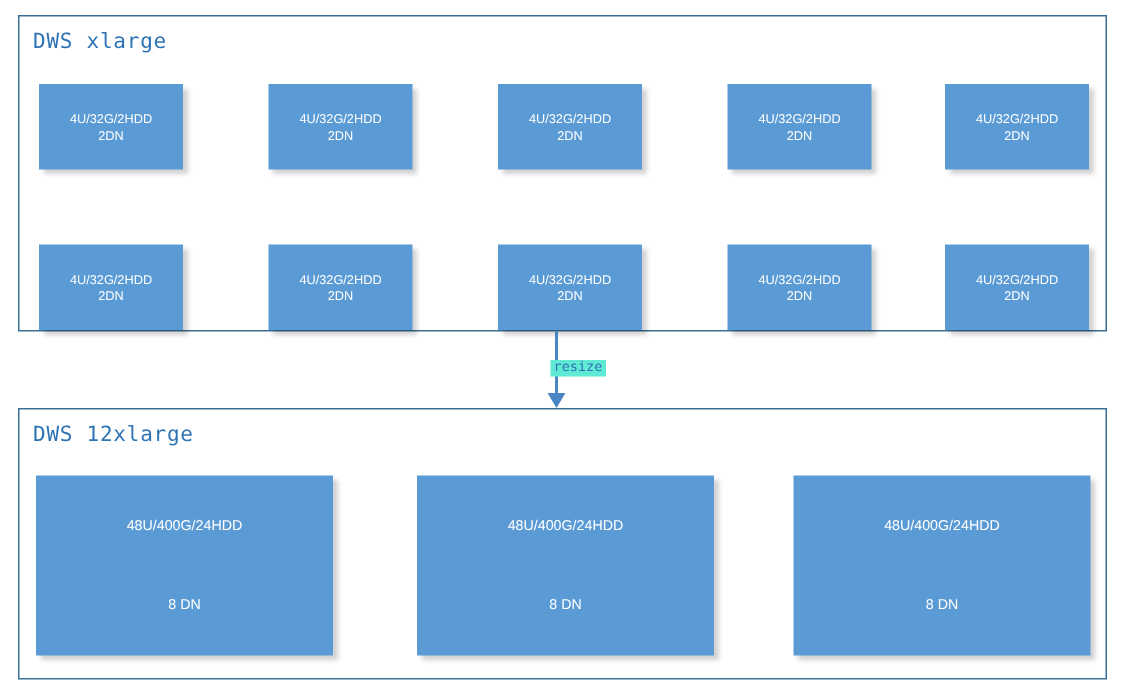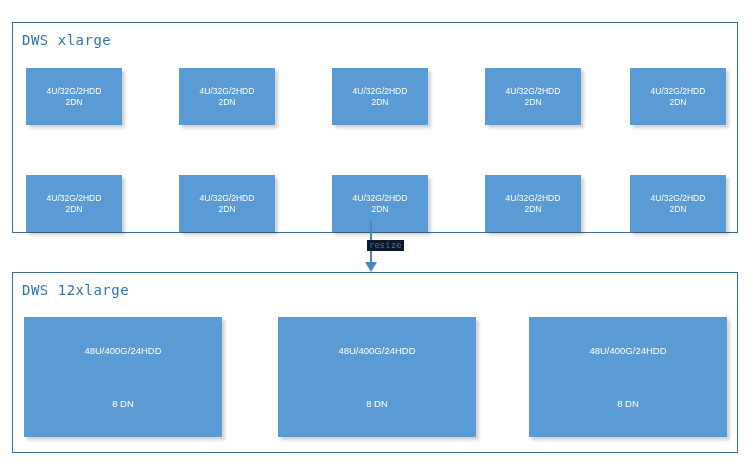--- a/index.html
+++ b/index.html
@@ -24,21 +24,21 @@
 
   
   .group {
     position: absolute;
     border: 1px solid #3B6E95;
     background: #ffffff;
     box-sizing: border-box;
   }
   .group-xlarge {
     left: 12px;
-    top: 22px;
+    top: 10px;
     width: 726px;
     height: 211px;
   }
   .group-12xlarge {
     left: 12px;
     top: 272px;
     width: 726px;
     height: 181px;
   }
 
@@ -122,21 +122,21 @@
     border-top: 10px solid #4A86C5;
   }
   .connector-label {
     position: absolute;
     left: 367px;
     top: 240px;
     font-family: "DejaVu Sans Mono", "Liberation Mono", monospace;
     font-size: 9px;
     line-height: 11px;
     color: #2E74B5;
-    background: #0f172a;
+    background: #5eead4;
     padding: 0 2px;
     white-space: nowrap;
   }
 </style>
 </head>
 <body>
 
 <div class="canvas">
 
   <div class="group group-xlarge">

